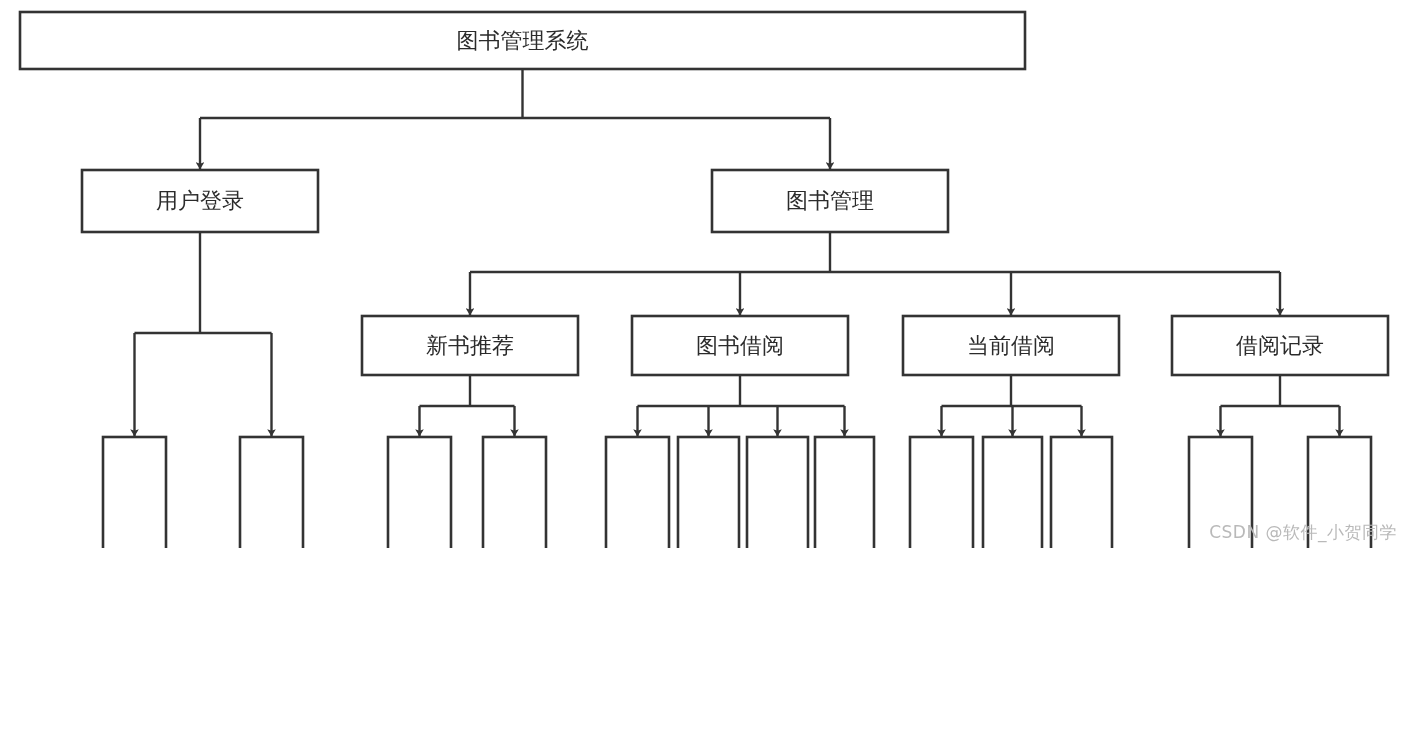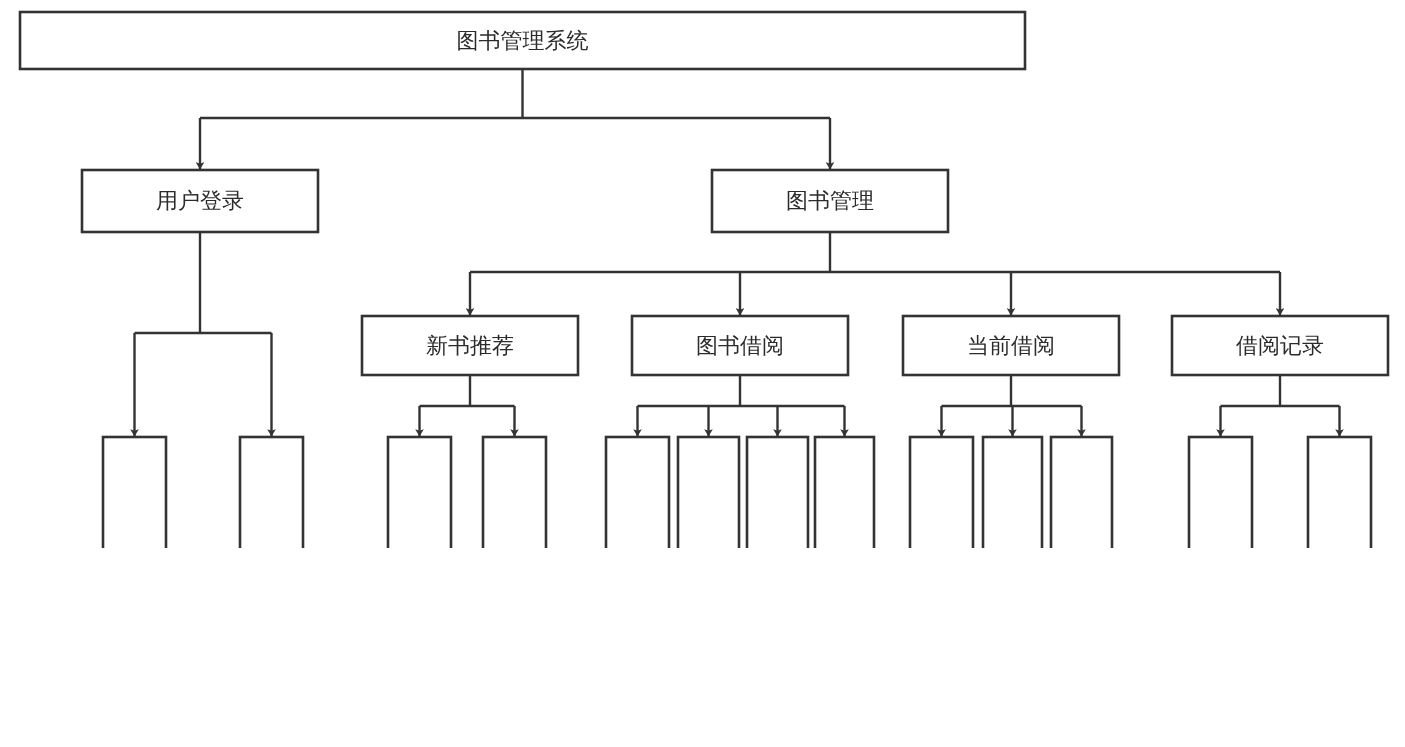--- a/index.html
+++ b/index.html
@@ -160,13 +160,14 @@
       <div class="leaf-label" style="left: 678px; top: 445px; width: 61px; height: 283px;">新增图书（管理员）</div>
       <div class="leaf-label" style="left: 747px; top: 445px; width: 61px; height: 283px;">编辑图书（管理员）</div>
       <div class="leaf-label" style="left: 815px; top: 445px; width: 59px; height: 283px;">借阅图书</div>
       <div class="leaf-label" style="left: 910px; top: 445px; width: 63px; height: 283px;">查询图书</div>
       <div class="leaf-label" style="left: 983px; top: 445px; width: 59px; height: 283px;">归还图书</div>
       <div class="leaf-label" style="left: 1051px; top: 445px; width: 61px; height: 283px;">确认归还（管理员）</div>
       <div class="leaf-label" style="left: 1189px; top: 445px; width: 63px; height: 283px;">新增借阅记录</div>
       <div class="leaf-label" style="left: 1308px; top: 445px; width: 63px; height: 283px;">查询借阅记录</div>
     </div>
 
+  <div class="watermark">CSDN @软件_小贺同学</div>
 </div>
 
 </body></html>

